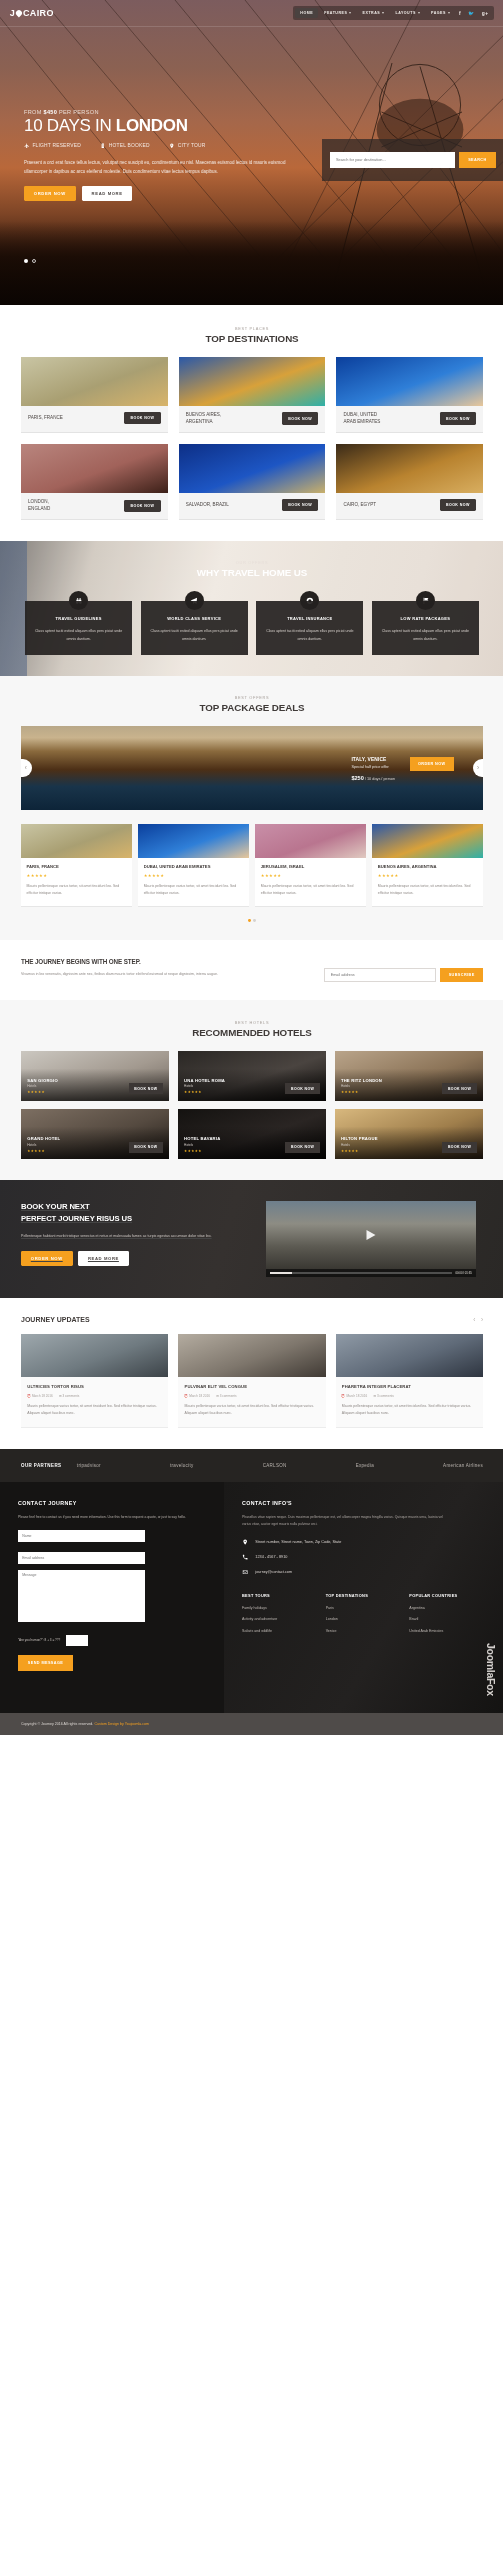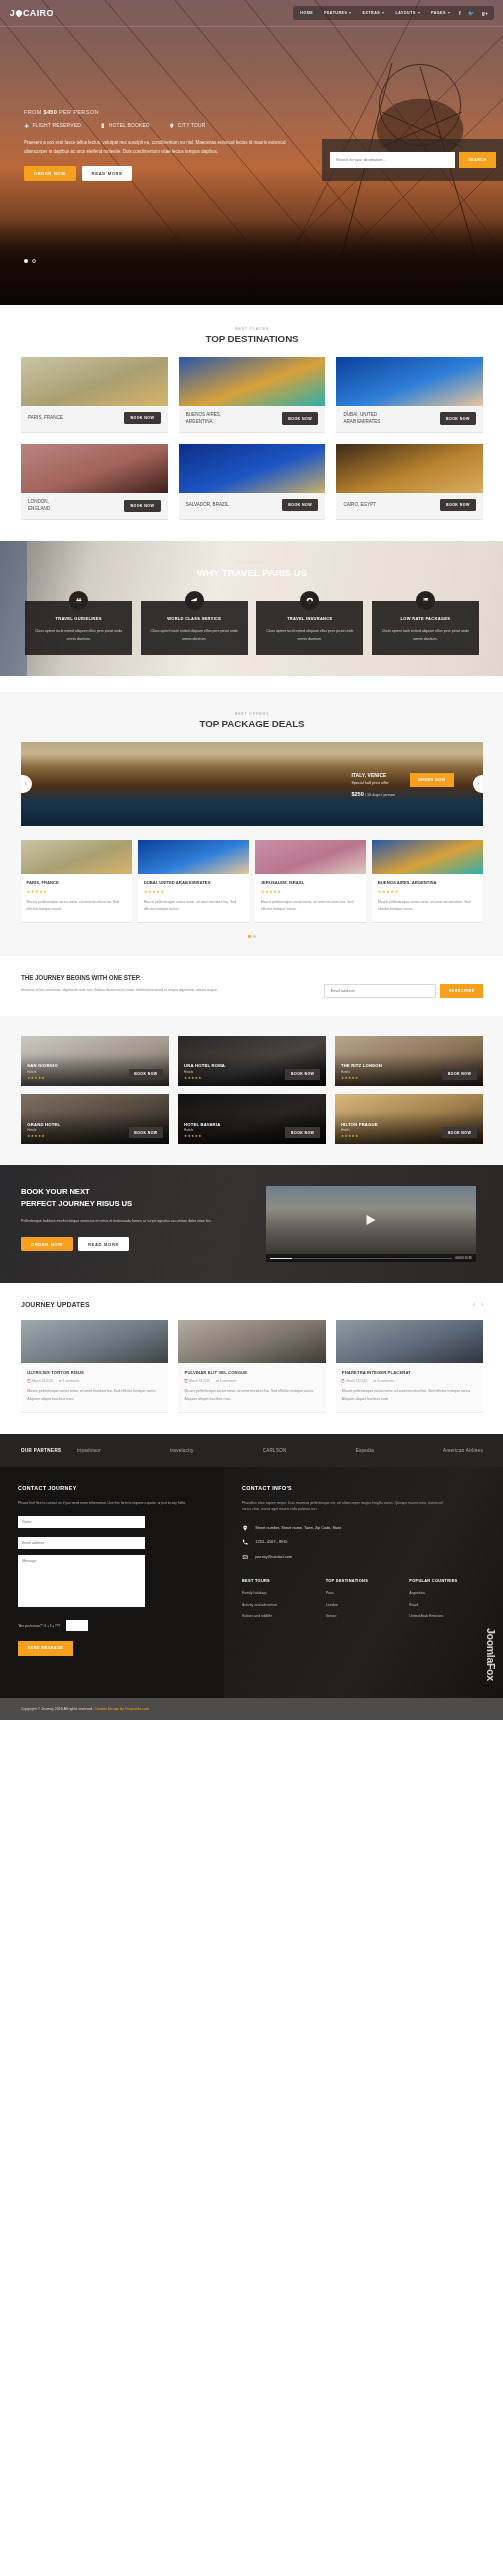--- a/index.html
+++ b/index.html
@@ -94,21 +94,21 @@
   .why-inner { position:relative; z-index:3; }
   .why-icons { display:grid; grid-template-columns:repeat(4,1fr); gap:8.4px; padding:0 25px; margin-top:9.8px; }
   .why-icons .circ { width:19px; height:19px; border-radius:50%; background:#24211f; margin:0 auto; display:flex; align-items:center; justify-content:center; }
   .why-icons .circ svg { width:7.7px; height:7.7px; fill:#fff; }
   .why-cards { display:grid; grid-template-columns:repeat(4,1fr); gap:8.4px; padding:0 25px; margin-top:-9px; }
   .wcard { background:rgba(36,33,31,.92); padding:15.4px 7.7px 11.2px; text-align:center; }
   .wcard h4 { color:#fff; font-size:4px; font-weight:bold; letter-spacing:0.3px; }
   .wcard p { color:#d5cfca; font-size:3.6px; line-height:2.2; margin-top:6.3px; }
 
   
-  .deals { background:#f7f7f7; padding:19.6px 0 18px;margin-top:16px; }
+  .deals { background:#f7f7f7; padding:19.6px 0 18px; }
   .slider { position:relative; margin:0 21px; height:84px; overflow:hidden; }
   .slider .img { position:absolute; inset:0; background:linear-gradient(180deg,#b9a888 0%,#c9b38d 14%,#8a6a3d 30%,#4c2f16 52%,#19344a 72%,#0d2438 100%); }
   .slider .badge { position:absolute; right:0; top:24px; width:140px; padding:7px 8.4px; color:#fff; }
   .slider .badge h5 { font-size:4.9px; font-weight:bold; letter-spacing:0.1px; }
   .slider .badge .sub { font-size:3.8px; color:#e4ded9; margin-top:2.8px; }
   .slider .badge .price { font-size:5.6px; font-weight:bold; margin-top:6.3px; }
   .slider .badge .price span { font-size:3.8px; font-weight:normal; color:#ddd6d1; }
   .slider .order { position:absolute; right:29px; top:31px; background:#f5a01f; color:#fff; border:0; font-size:3.8px; font-weight:bold; letter-spacing:0.4px; padding:4.9px 8.4px; cursor:pointer; }
   .arrow { position:absolute; top:50%; transform:translateY(-50%); width:11.2px; height:18px; background:#fff; color:#9a948f; display:flex; align-items:center; justify-content:center; font-size:6.3px; cursor:pointer; }
   .arrow.l { left:-0.7px; border-radius:0 9px 9px 0; }
@@ -140,21 +140,21 @@
   .hcard .shade { position:absolute; inset:0; background:linear-gradient(180deg,rgba(0,0,0,0) 35%,rgba(0,0,0,.72) 100%); }
   .hcard .info { position:absolute; left:6.3px; right:6.3px; bottom:6.3px; display:flex; align-items:flex-end; justify-content:space-between; gap:4.2px; }
   .hcard h5 { color:#fff; font-size:4.2px; font-weight:bold; letter-spacing:0.2px; }
   .hcard .cat { color:#cfc8c3; font-size:3.2px; margin-top:1.4px; }
   .hcard .stars { margin-top:2.1px; font-size:3.5px; }
   .hbtn { background:#3c3735; color:#fff; border:0; font-size:3.5px; font-weight:bold; letter-spacing:0.4px; padding:3.5px 5.6px; cursor:pointer; white-space:nowrap; }
 
   
   .book { position:relative; padding:21px; display:flex; gap:14px; align-items:flex-start; overflow:hidden;
           background:linear-gradient(105deg,#2b2a2c 0%,#35312f 45%,#2a2826 100%); }
-  .book-left { width:231px; position:relative; z-index:3; }
+  .book-left { width:231px; position:relative; z-index:3;text-decoration:underline; }
   .book-left h3 { color:#fff; font-size:7.7px; font-weight:bold; line-height:1.5; letter-spacing:-0.1px; }
   .book-left p { color:#cdc7c3; font-size:3.6px; line-height:2.1; margin-top:8.4px; }
   .book-left .btns { display:flex; gap:5.6px; margin-top:11.2px; }
   .video { position:relative; width:210px; height:76px; overflow:hidden; z-index:3;
            background:linear-gradient(180deg,#6e7f8c 0%,#8d8c83 30%,#5c5a52 60%,#2d2b27 100%); }
   .video .play { position:absolute; left:50%; top:44%; transform:translate(-50%,-50%); width:0; height:0;
                  border-left:9px solid rgba(255,255,255,.9); border-top:5.6px solid transparent; border-bottom:5.6px solid transparent; }
   .video .bar { position:absolute; left:0; right:0; bottom:0; height:8.4px; background:rgba(10,10,10,.72); display:flex; align-items:center; padding:0 4.2px; gap:3.5px; }
   .video .bar .pr { flex:1; height:1.4px; background:rgba(255,255,255,.25); position:relative; }
   .video .bar .pr i { position:absolute; left:0; top:0; bottom:0; width:12%; background:#e8e4e1; display:block; }
@@ -252,20 +252,23 @@
       <a href="#" class="soc">🐦</a>
       <a href="#" class="soc">g+</a>
     </nav>
   </div>
   <div class="hero-divider"></div>
 
   <div class="hero-copy">
     <div class="hero-kicker">
       <span>FROM </span><b>$450</b><span> PER PERSON</span>
     </div>
+    <div class="hero-title">
+      <span>10 DAYS IN </span><b>LONDON</b>
+    </div>
     <div class="hero-feats">
       <div class="hero-feat">
         <svg viewBox="0 0 24 24">
               <path d="M21 16v-2l-8-5V3.5A1.5 1.5 0 0011.5 2 1.5 1.5 0 0010 3.5V9l-8 5v2l8-2.5V19l-2 1.5V22l3.5-1 3.5 1v-1.5L13 19v-5.5z"></path>
             </svg>
         <span>FLIGHT RESERVED</span>
       </div>
       <div class="hero-feat">
         <svg viewBox="0 0 24 24">
               <path d="M7 2h10v20H7V2zm2 3v2h2V5H9zm4 0v2h2V5h-2zM9 9v2h2V9H9zm4 0v2h2V9h-2zm-4 4v2h2v-2H9zm4 0v2h2v-2h-2z"></path>
@@ -347,21 +350,21 @@
         </div>
       </div>
 </section>
 
 <section class="why">
   <div class="why-photo"></div>
   <div class="why-overlay"></div>
   <div class="why-inner">
     <div class="sec-head">
       <div class="sec-kicker light">OUR OFFERS</div>
-      <div class="sec-title light">WHY TRAVEL PARIS US</div>
+      <div class="sec-title light">WHY TRAVEL HOME US</div>
     </div>
     <div class="why-icons">
       <div class="circ">
             <svg viewBox="0 0 24 24">
               <path d="M6 4h4v3H6zM14 4h4v3h-4zM5 8h6l1 4h0l1-4h6l2 9a4 4 0 01-8 0v-1h-2v1a4 4 0 01-8 0z"></path>
             </svg>
           </div>
       <div class="circ">
             <svg viewBox="0 0 24 24">
               <path d="M22 2L2 11l7 3 2 8 3-5 6 5z"></path>
@@ -464,20 +467,24 @@
     <h3>THE JOURNEY BEGINS WITH ONE STEP.</h3>
     <p>Vivamus in leo venenatis, dignissim ante nec, finibus diam mauris tortor eleifend euismod ut neque dignissim, interra augue.</p>
   </div>
   <div class="form">
     <input type="text" placeholder="Email address" style="">
     <button>SUBSCRIBE</button>
   </div>
 </section>
 
 <section class="hotels">
+  <div class="sec-head">
+    <div class="sec-kicker">BEST HOTELS</div>
+    <div class="sec-title">RECOMMENDED HOTELS</div>
+  </div>
   <div class="hgrid" id="hotel-grid">
         <div class="hcard" style="background: linear-gradient(160deg, rgb(203, 199, 192) 0%, rgb(163, 154, 144) 55%, rgb(109, 100, 92) 100%);">
           <div class="shade"></div>
           <div class="info">
             <div>
               <h5>SAN GIORGIO</h5>
               <div class="cat">Hotels</div>
               <div class="stars">★★★★★</div>
             </div>
             <button class="hbtn">BOOK NOW</button>

